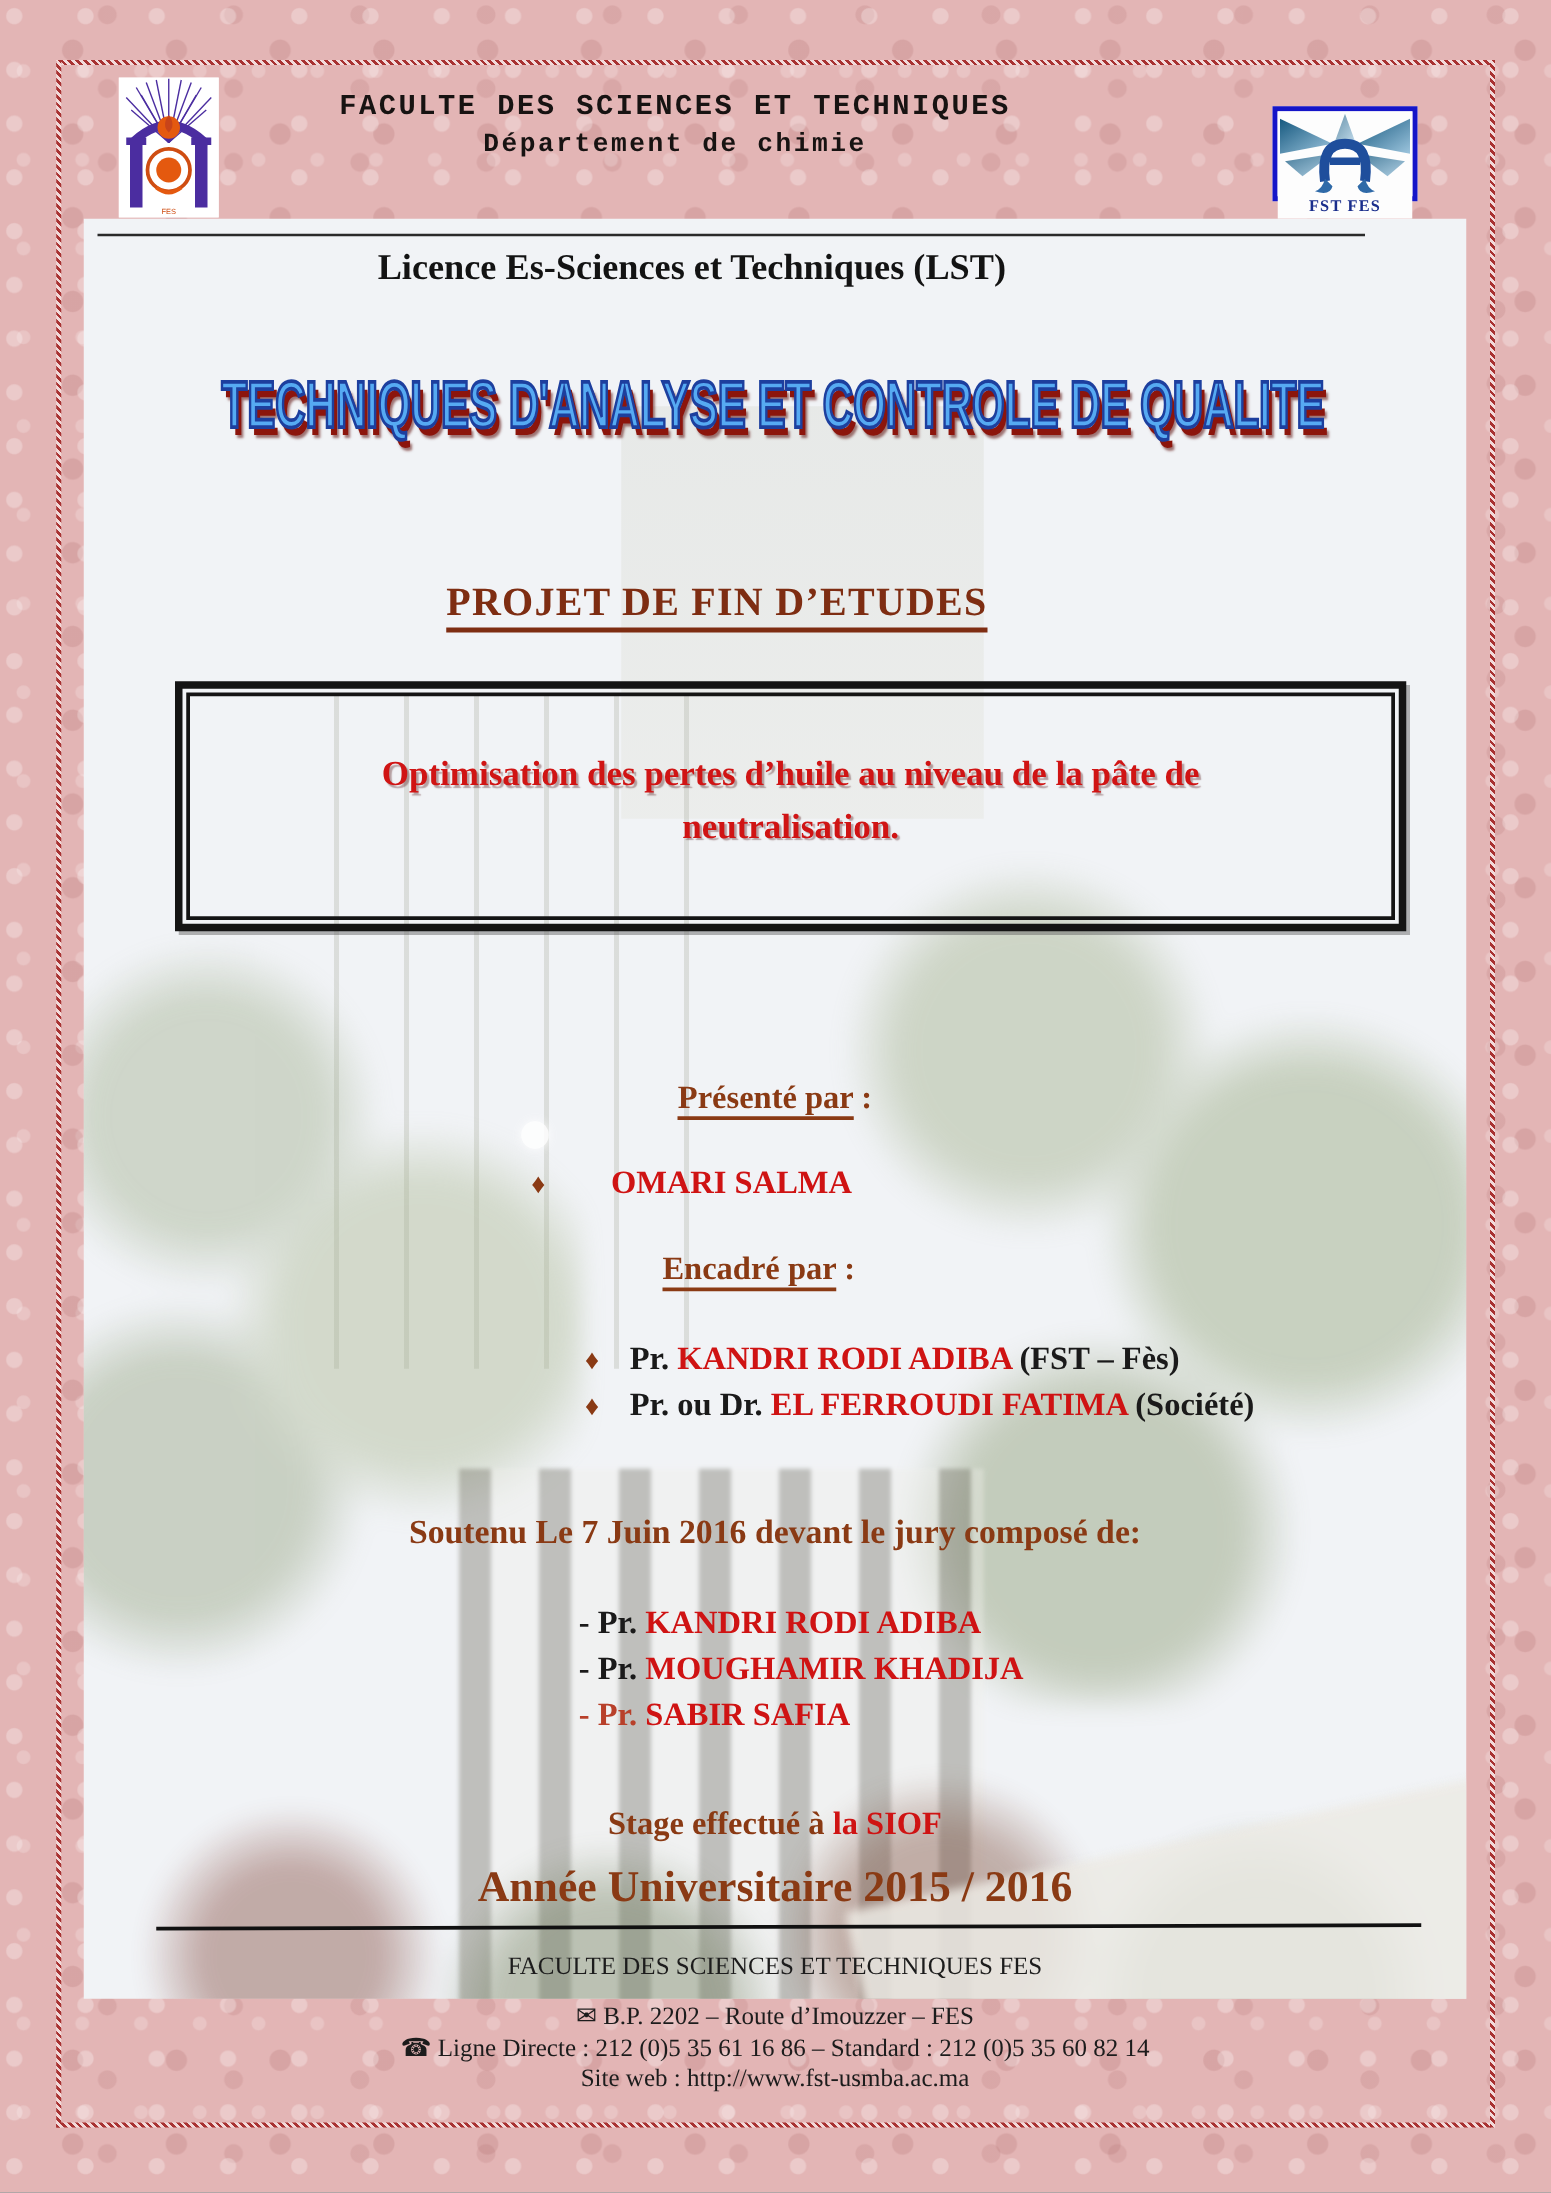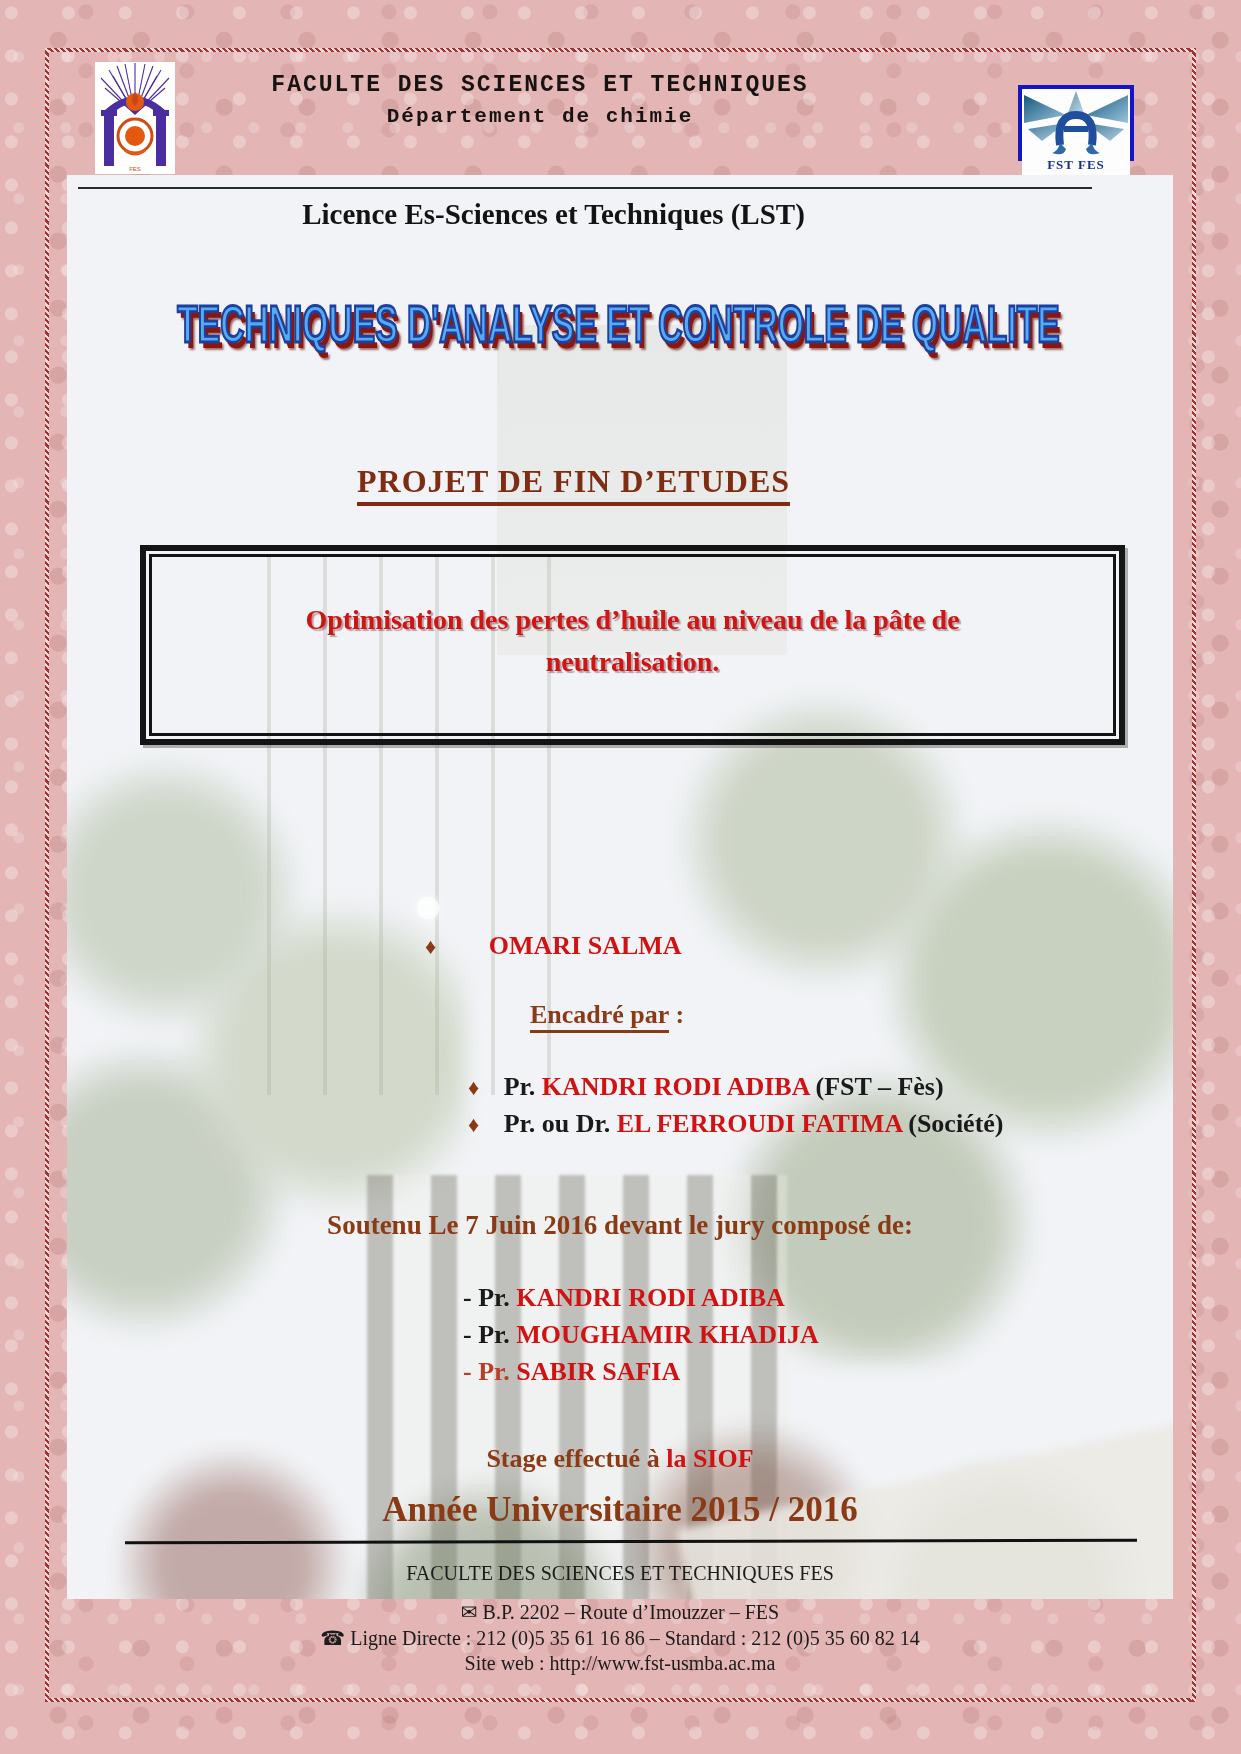--- a/index.html
+++ b/index.html
@@ -181,20 +181,23 @@
 
   <div class="title-box">
     <div class="title-box-inner">
       <div class="box-title serifb">
         <div>Optimisation des pertes d’huile au niveau de la pâte de</div>
         <div>neutralisation.</div>
       </div>
     </div>
   </div>
 
+  <div class="abs serifb ctr" style="left:67px;top:863px;width:1106px;font-size:26px;">
+    <span class="brown ulabel">Présenté par</span><span class="brown"> :</span>
+  </div>
   <div class="abs serifb nameline" style="left:425px;top:931px;">
     <span class="bullet">♦</span>
     <span style="display:inline-block;width:46px;"></span><span class="red">OMARI SALMA</span>
   </div>
 
   <div class="abs serifb ctr" style="left:67px;top:1000px;width:1080px;font-size:26px;">
     <span class="brown ulabel">Encadré par</span><span class="brown"> :</span>
   </div>
   <div class="abs serifb nameline" style="left:468px;top:1072px;">
     <span class="bullet">♦</span>

